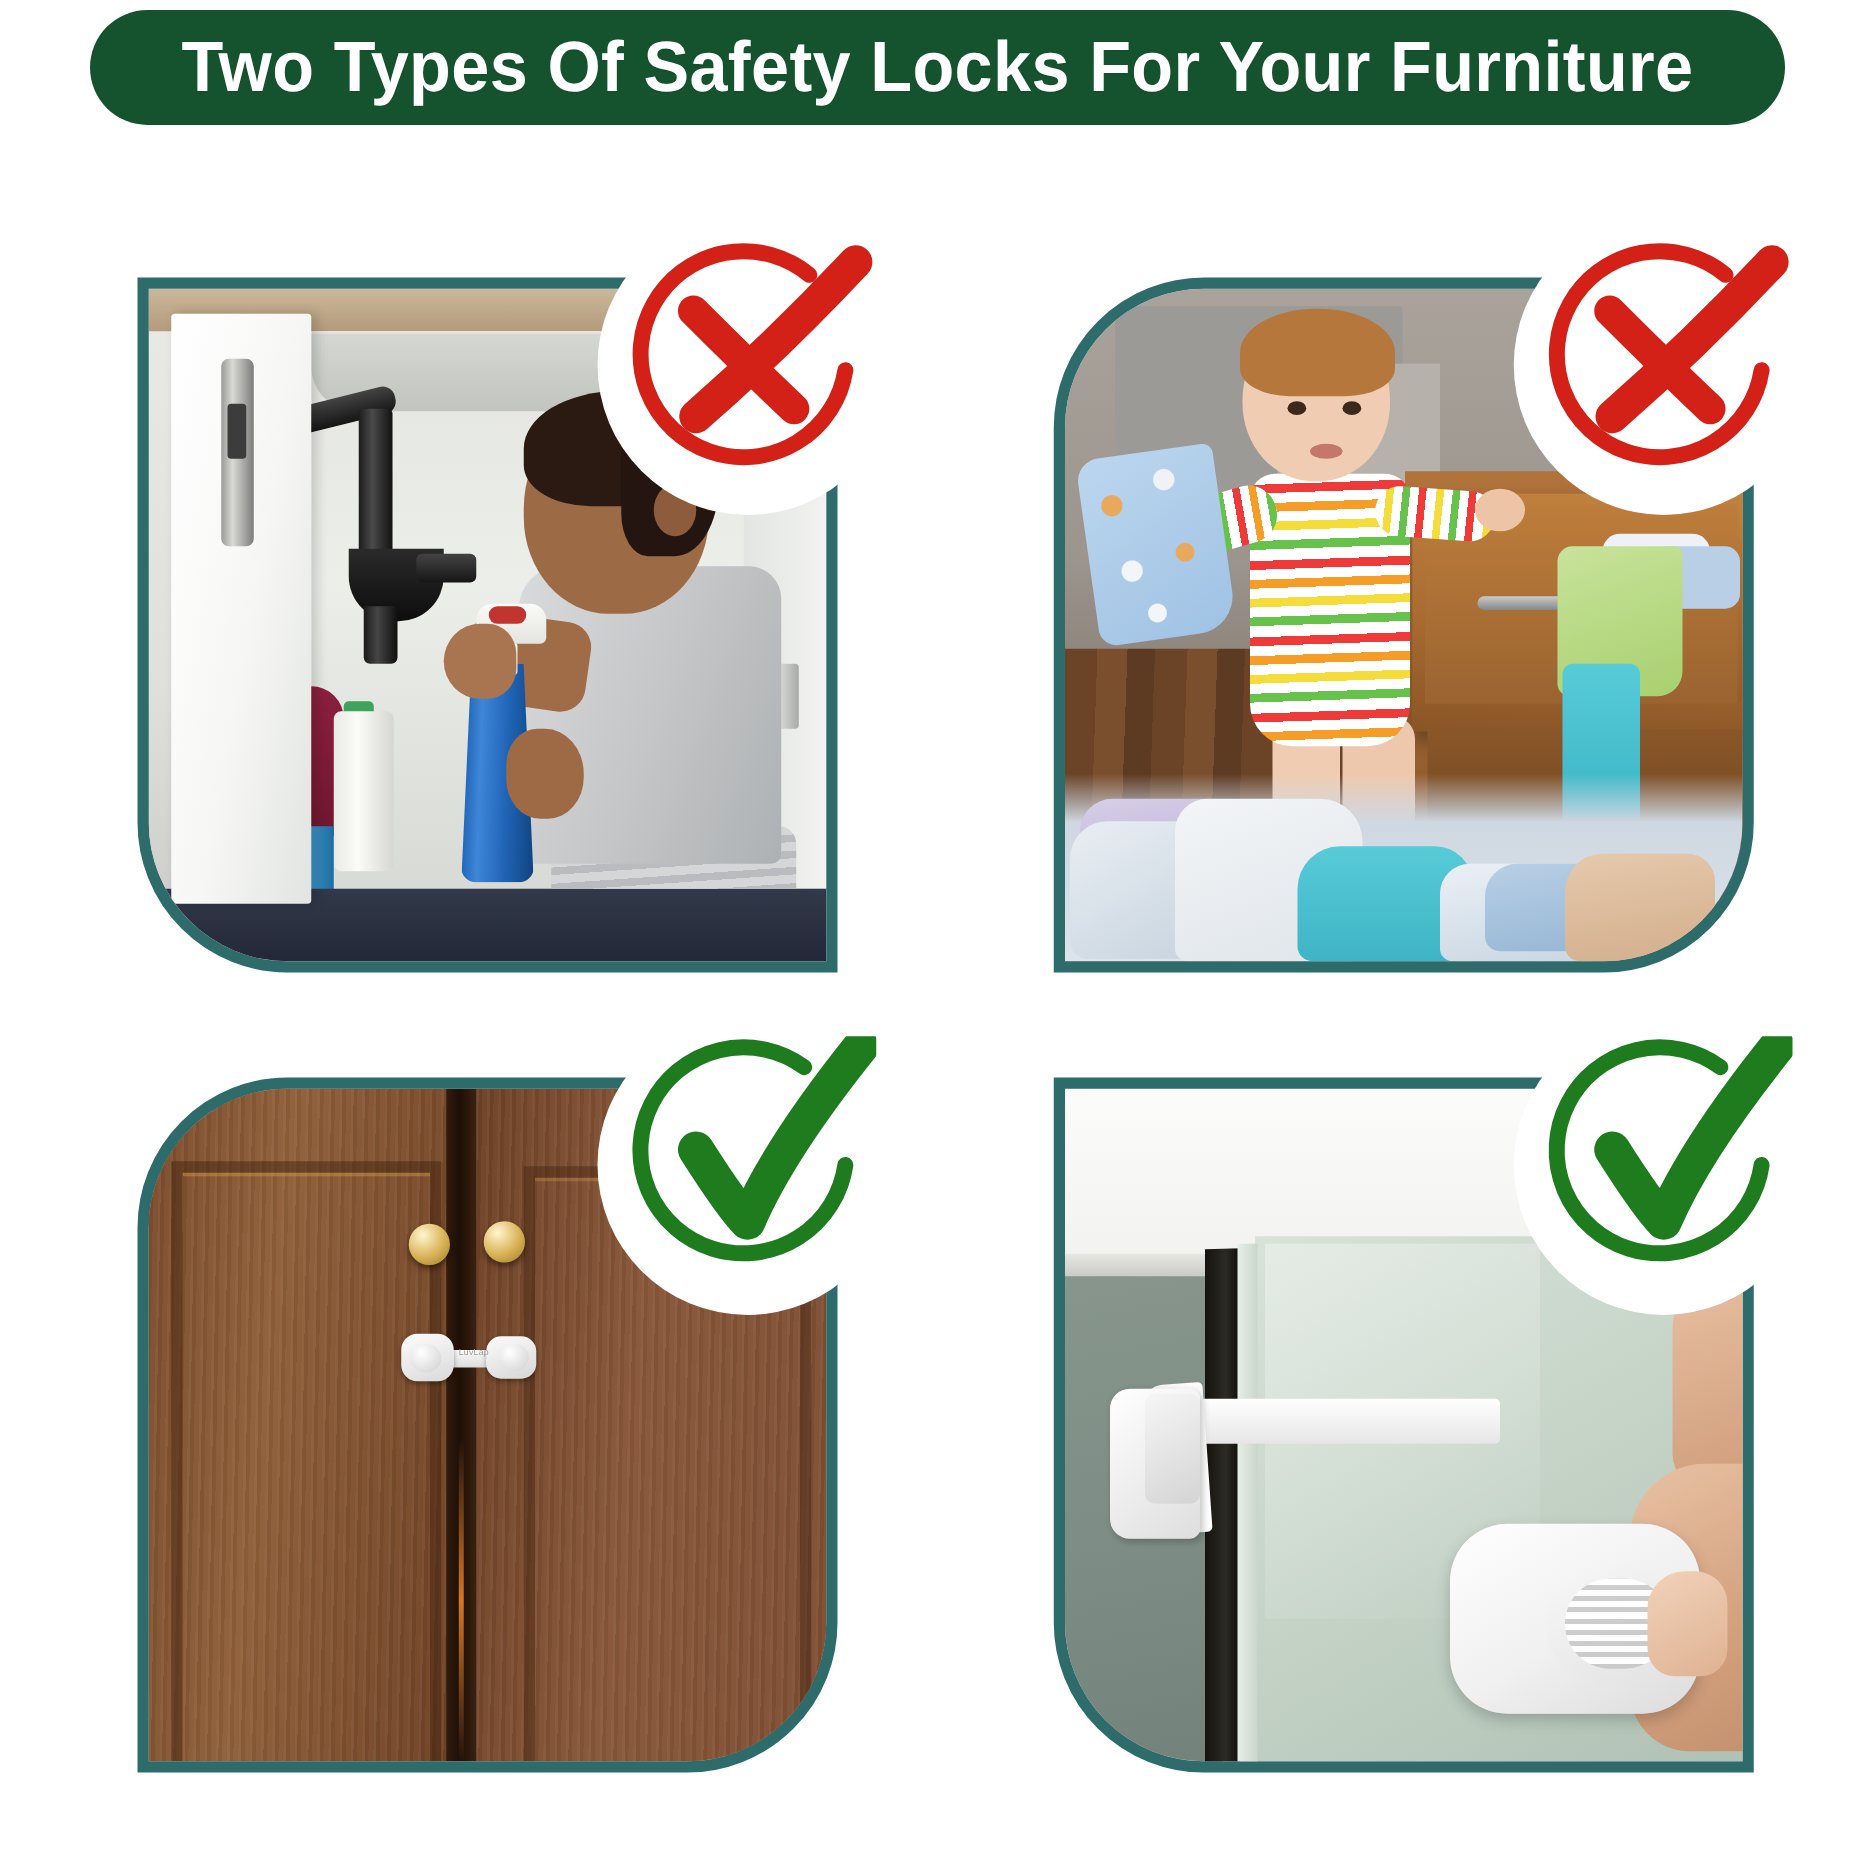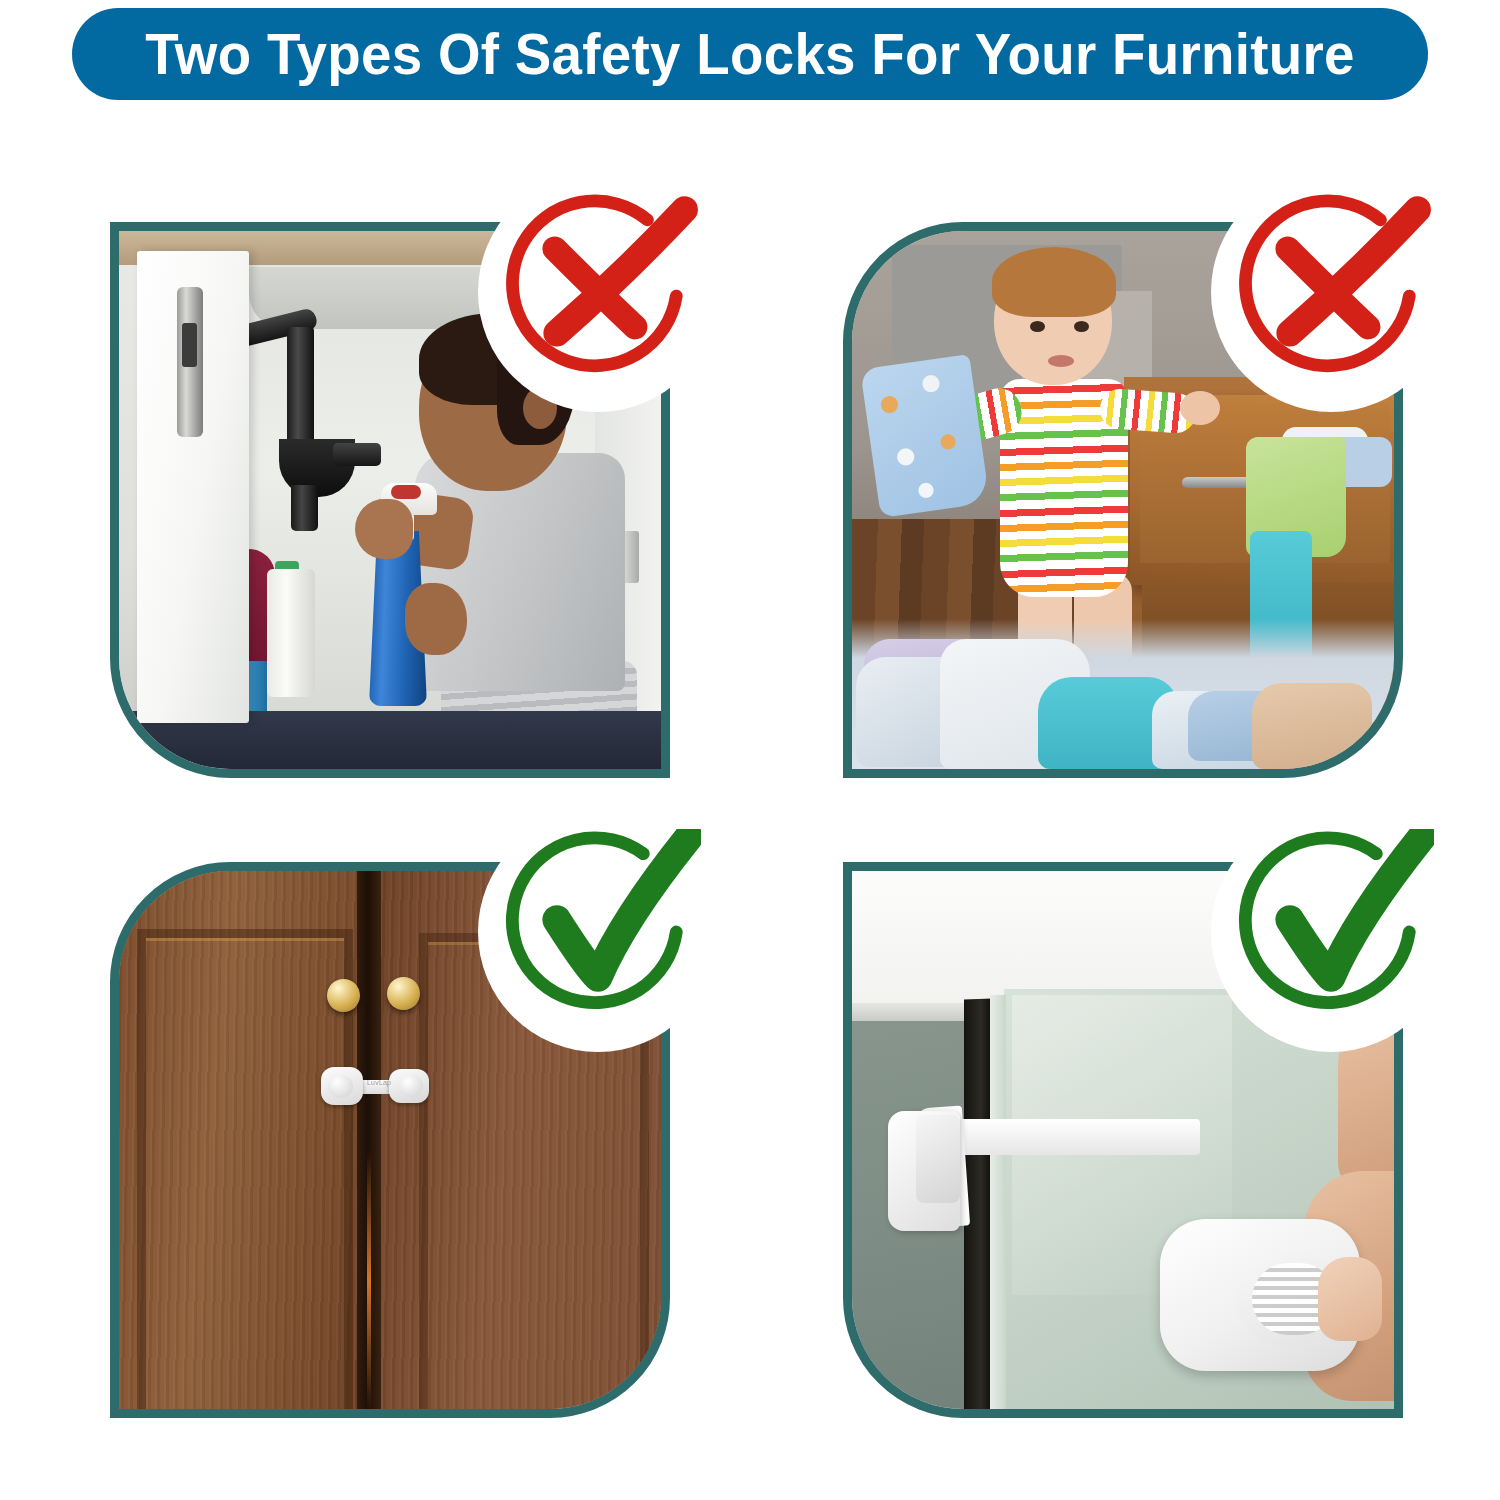--- a/index.html
+++ b/index.html
@@ -15,21 +15,21 @@
     overflow: hidden;
   }
 
   
   #title-banner {
     position: absolute;
     left: 72px;
     top: 8px;
     width: 1356px;
     height: 92px;
-    background: #0369a1;
+    background: #14532d;
     border-radius: 46px;
     display: flex;
     align-items: center;
     justify-content: center;
   }
   #title-text {
     color: #ffffff;
     font-family: "Liberation Sans Narrow", "Liberation Sans", sans-serif;
     font-size: 57px;
     font-weight: bold;

